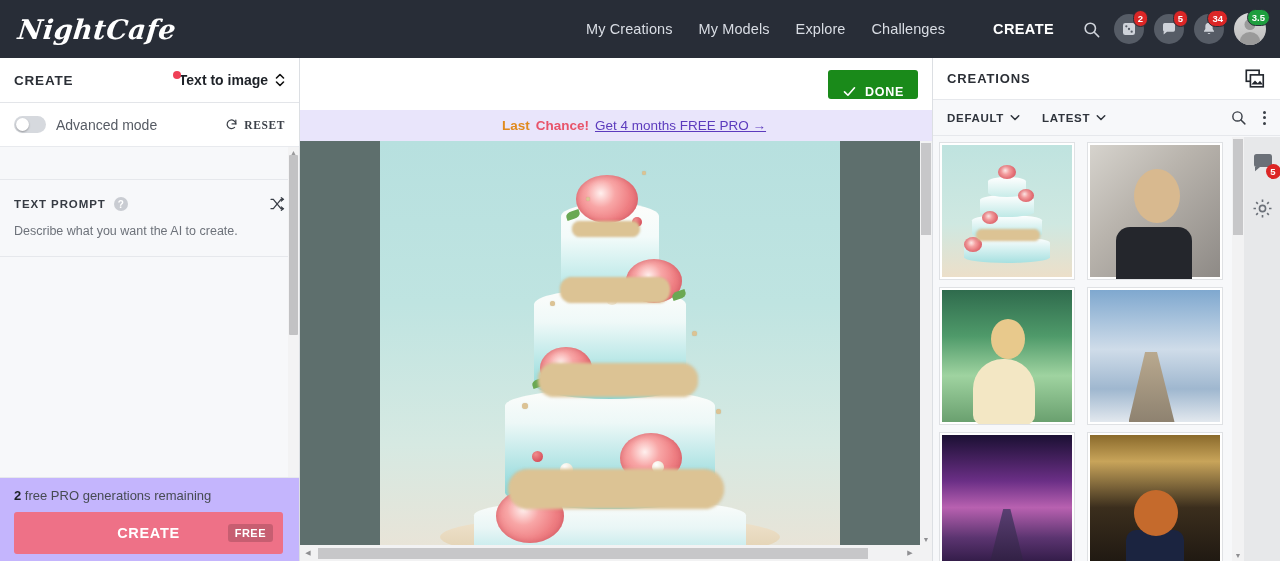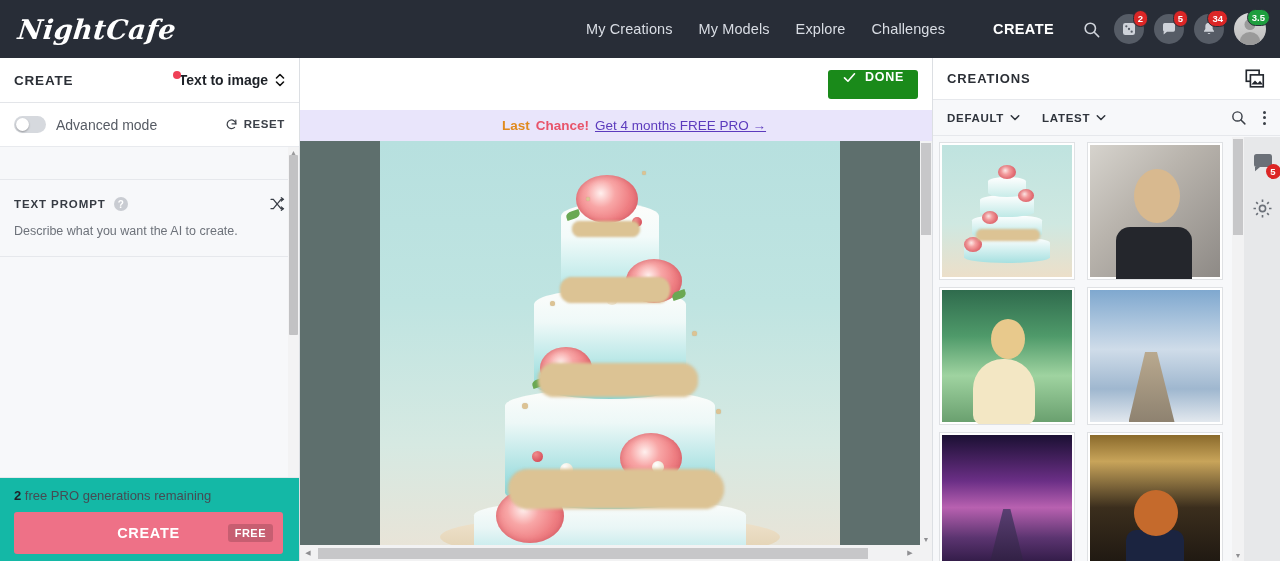--- a/index.html
+++ b/index.html
@@ -89,21 +89,21 @@
   }
   .toggle {
     width: 32px; height: 17px; border-radius: 9px; background: #d6d9de;
     position: relative; margin-right: 10px;
   }
   .toggle::after {
     content:""; position:absolute; left:2px; top:2px; width:13px; height:13px;
     border-radius:50%; background:#fff; box-shadow:0 1px 2px rgba(0,0,0,.3);
   }
   .lp-adv-label { font-size: 14px; color: #565b64; }
-  .lp-reset { margin-left: auto; display: flex; align-items: flex-start; gap: 6px; }
+  .lp-reset { margin-left: auto; display: flex; align-items: flex-end; gap: 6px; font-family: Liberation Serif, serif; }
   .lp-reset-label { font-size: 11.5px; font-weight: 700; letter-spacing: .6px; color: #3c4149; }
 
   .lp-scroll {
     position: absolute; left: 0; top: 89px; width: 299px; height: 388px;
     overflow: hidden; background: #f7f8fa;
   }
   .sec-model { background:#f7f8fa; padding: 14px 14px 18px 14px; border-bottom: 1px solid #e6e8ec; }
   .sec-label { font-size: 11.5px; font-weight: 700; letter-spacing: .9px; color: #363b43; }
   .model-card {
     margin-top: 12px; height: 64px; border-radius: 6px; background: #e4e4e6;
@@ -158,21 +158,21 @@
   }
   .lp-scrollbar .arr {
     position:absolute; left:0; width: 11px; height: 11px; display:flex;
     align-items:center; justify-content:center; color:#9a9a9c; font-size: 7px;
   }
   .lp-scrollbar .arr.up { top: 0; }
   .lp-scrollbar .arr.dn { bottom: 0; }
 
   .lp-footer {
     position: absolute; left: 0; bottom: 0; width: 299px; height: 84px;
-    background: #14b8a6; border-top: 1px solid #e6e8ec; padding: 10px 14px 12px 14px;
+    background: #c4b5fd; border-top: 1px solid #e6e8ec; padding: 10px 14px 12px 14px;
   }
   .free-line { font-size: 13px; color: #464b53; }
   .free-line b { color: #1d2127; }
   .create-btn {
     margin-top: 9px; width: 269px; height: 42px; background: #ee7187;
     border-radius: 3px; display: flex; align-items: center; justify-content: center;
     position: relative;
   }
   .create-btn-label { color:#fff; font-size: 14.5px; font-weight: 700; letter-spacing: .7px; }
   .free-pill {
@@ -186,21 +186,21 @@
     position: absolute; left: 300px; top: 58px; width: 632px; height: 503px;
     background: #fff;
   }
   .main-head {
     height: 52px; display: flex; align-items: center; padding: 0 14px;
     background: #fff;
   }
   .main-title { font-size: 19px; font-weight: 700; color: #1d2127; letter-spacing: -.1px; }
   .done-btn {
     margin-left: auto; background: #1a8a1a; border-radius: 3px; height: 29px;
-    display: flex; align-items: flex-start; gap: 8px; padding: 0 14px;
+    display: flex; align-items: flex-end; gap: 8px; padding: 0 14px;
   }
   .done-label { color: #fff; font-size: 12.5px; font-weight: 700; letter-spacing: .7px; }
   .promo {
     height: 31px; background: #e9e5fb; display: flex; align-items: center; justify-content: center;
     gap: 6px; font-size: 13.5px;
   }
   .promo-a { color: #e08a1e; font-weight: 700; padding-left: 36px; }
   .promo-b { color: #e8536a; font-weight: 700; }
   .promo-c { color: #5c3bbd; text-decoration: underline; }
   .canvas {

